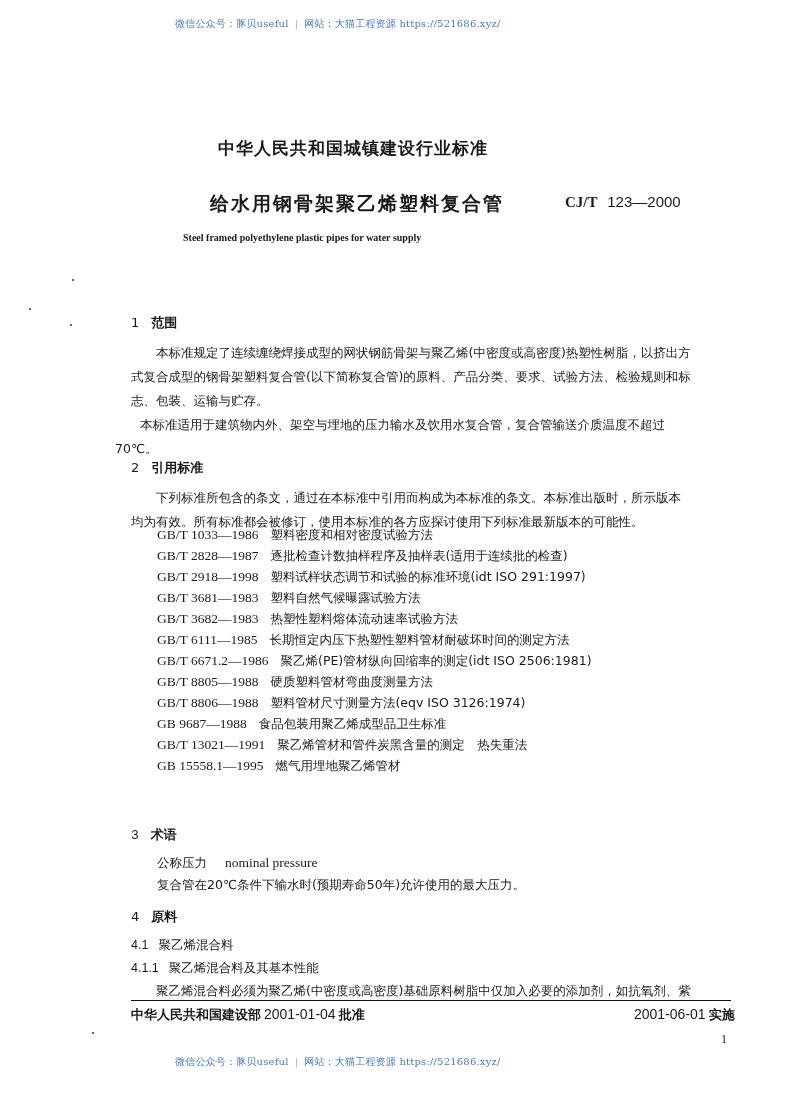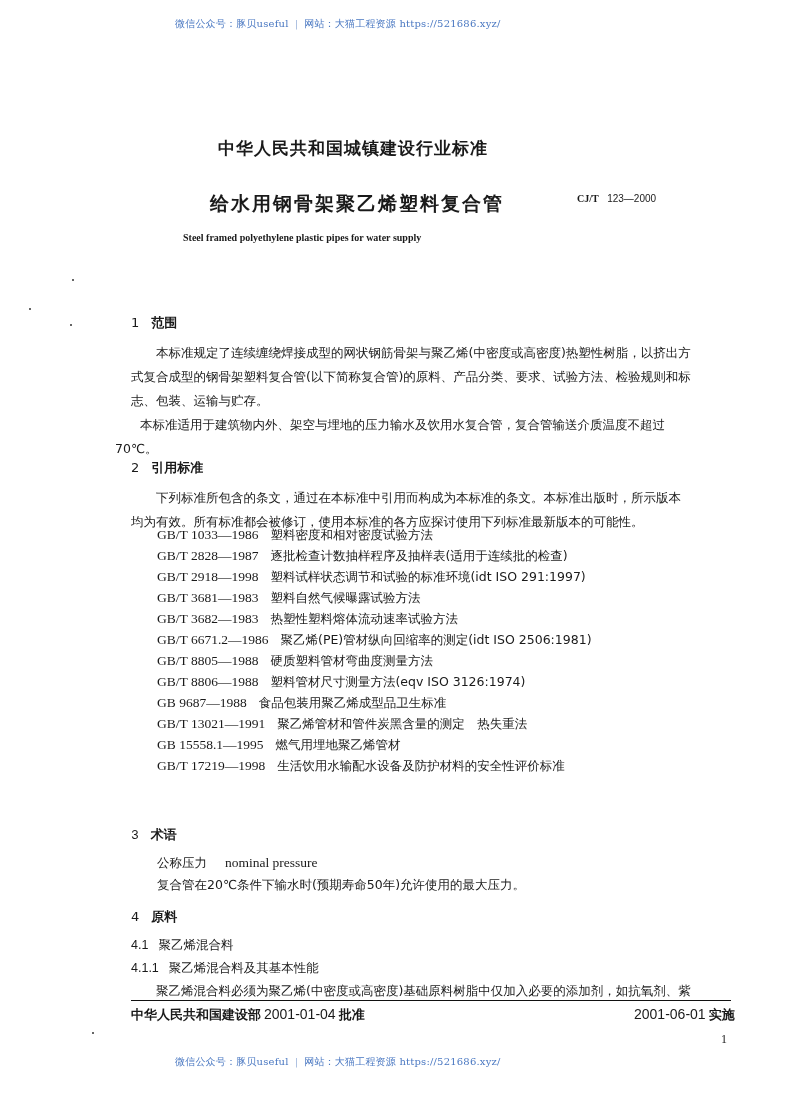--- a/index.html
+++ b/index.html
@@ -3,21 +3,21 @@
 <meta charset="utf-8">
 <style>
   html, body { margin: 0; padding: 0; background: #ffffff; }
   body { width: 800px; height: 1100px; position: relative; overflow: hidden;
          font-family: "DejaVu Serif", "Liberation Serif", serif; color: #1a1a1a; }
   .abs { position: absolute; white-space: nowrap; }
   .watermark { font-family: "DejaVu Serif", serif; font-size: 10px; color: #4a78c2; letter-spacing: 0.2px; }
   .wm-sep { color: #9bb3da; margin: 0 6px; }
   .org-title { font-family: "DejaVu Sans", sans-serif; font-weight: bold; font-size: 17px; letter-spacing: 1px; }
   .doc-title { font-family: "DejaVu Sans", sans-serif; font-weight: bold; font-size: 19px; letter-spacing: 2px; }
-  .doc-code { font-family: "Liberation Serif", serif; font-size: 10px; margin-left: 12px; }
+  .doc-code { font-family: "Liberation Serif", serif; font-size: 15px; }
   .doc-code .num { font-family: "Liberation Sans", sans-serif; }
   .en-title { font-family: "Liberation Serif", serif; font-weight: bold; font-size: 10px; }
   .h1 { font-family: "DejaVu Sans", sans-serif; font-size: 13px; font-weight: bold; }
   .h1 .n { font-weight: normal; margin-right: 12px; }
   .para { font-family: "DejaVu Sans", sans-serif; font-size: 12.5px; line-height: 24px; white-space: normal; }
   .ref-row { font-size: 12.5px; height: 21px; line-height: 21px; }
   .ref-code { font-family: "Liberation Serif", serif; font-size: 13.5px; display: inline-block; }
   .ref-title { font-family: "DejaVu Sans", sans-serif; font-size: 12.5px; margin-left: 12px; }
   .term-line { font-family: "DejaVu Sans", sans-serif; font-size: 12.5px; }
   .term-en { font-family: Liberation Serif, serif; font-size: 13.5px; margin-left: 18px; }
@@ -59,27 +59,27 @@
   <span class="n">2</span><span>引用标准</span>
 </div>
 <div class="abs para" style="left:131px; top:486px; width:560px; text-indent:25px;">下列标准所包含的条文，通过在本标准中引用而构成为本标准的条文。本标准出版时，所示版本均为有效。所有标准都会被修订，使用本标准的各方应探讨使用下列标准最新版本的可能性。</div>
 
 <div class="abs" style="left:157px; top:524px;">
   <div class="ref-row"><span class="ref-code">GB/T 1033—1986</span><span class="ref-title">塑料密度和相对密度试验方法</span></div>
   <div class="ref-row"><span class="ref-code">GB/T 2828—1987</span><span class="ref-title">逐批检查计数抽样程序及抽样表(适用于连续批的检查)</span></div>
   <div class="ref-row"><span class="ref-code">GB/T 2918—1998</span><span class="ref-title">塑料试样状态调节和试验的标准环境(idt ISO 291:1997)</span></div>
   <div class="ref-row"><span class="ref-code">GB/T 3681—1983</span><span class="ref-title">塑料自然气候曝露试验方法</span></div>
   <div class="ref-row"><span class="ref-code">GB/T 3682—1983</span><span class="ref-title">热塑性塑料熔体流动速率试验方法</span></div>
+  <div class="ref-row"><span class="ref-code">GB/T 6111—1985</span><span class="ref-title">长期恒定内压下热塑性塑料管材耐破坏时间的测定方法</span></div>
   <div class="ref-row"><span class="ref-code">GB/T 6671.2—1986</span><span class="ref-title">聚乙烯(PE)管材纵向回缩率的测定(idt ISO 2506:1981)</span></div>
   <div class="ref-row"><span class="ref-code">GB/T 8805—1988</span><span class="ref-title">硬质塑料管材弯曲度测量方法</span></div>
   <div class="ref-row"><span class="ref-code">GB/T 8806—1988</span><span class="ref-title">塑料管材尺寸测量方法(eqv ISO 3126:1974)</span></div>
   <div class="ref-row"><span class="ref-code">GB 9687—1988</span><span class="ref-title">食品包装用聚乙烯成型品卫生标准</span></div>
   <div class="ref-row"><span class="ref-code">GB/T 13021—1991</span><span class="ref-title">聚乙烯管材和管件炭黑含量的测定　热失重法</span></div>
   <div class="ref-row"><span class="ref-code">GB 15558.1—1995</span><span class="ref-title">燃气用埋地聚乙烯管材</span></div>
-  <div class="ref-row"><span class="ref-code">GB/T 17219—1998</span><span class="ref-title">生活饮用水输配水设备及防护材料的安全性评价标准</span></div>
 </div>
 
 <div class="abs h1" style="left:131px; top:826px;font-family:Liberation Mono, monospace;">
   <span class="n">3</span><span>术语</span>
 </div>
 <div class="abs term-line" style="left:157px; top:855px;">
   <span>公称压力</span><span class="term-en">nominal pressure</span>
 </div>
 <div class="abs term-line" style="left:157px; top:877px;">复合管在20℃条件下输水时(预期寿命50年)允许使用的最大压力。</div>
 

